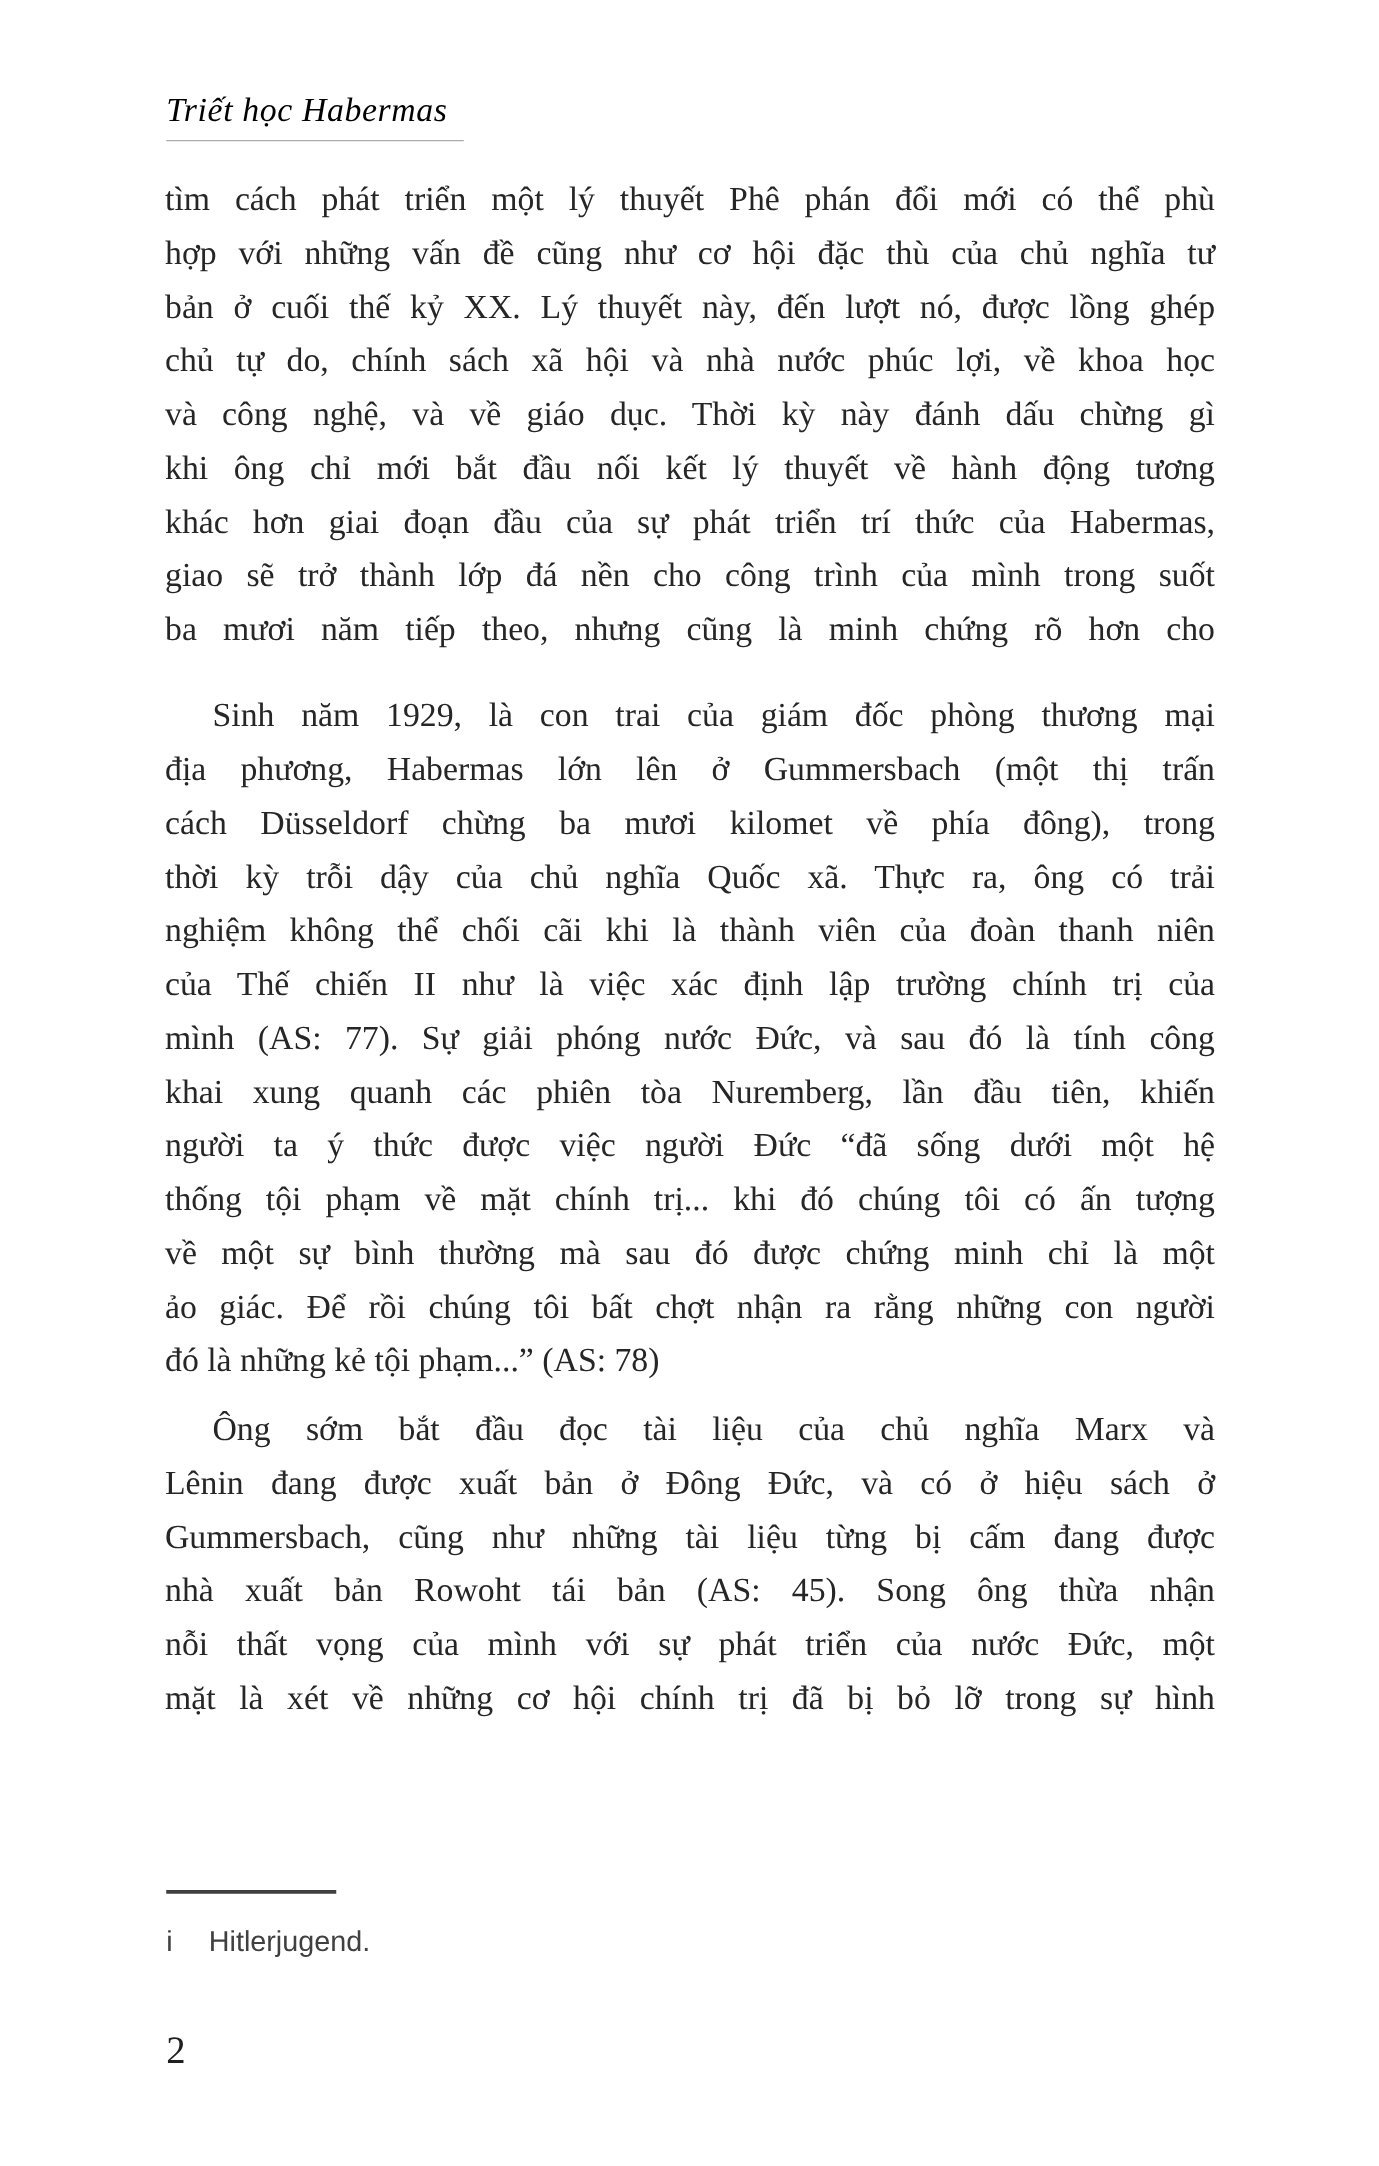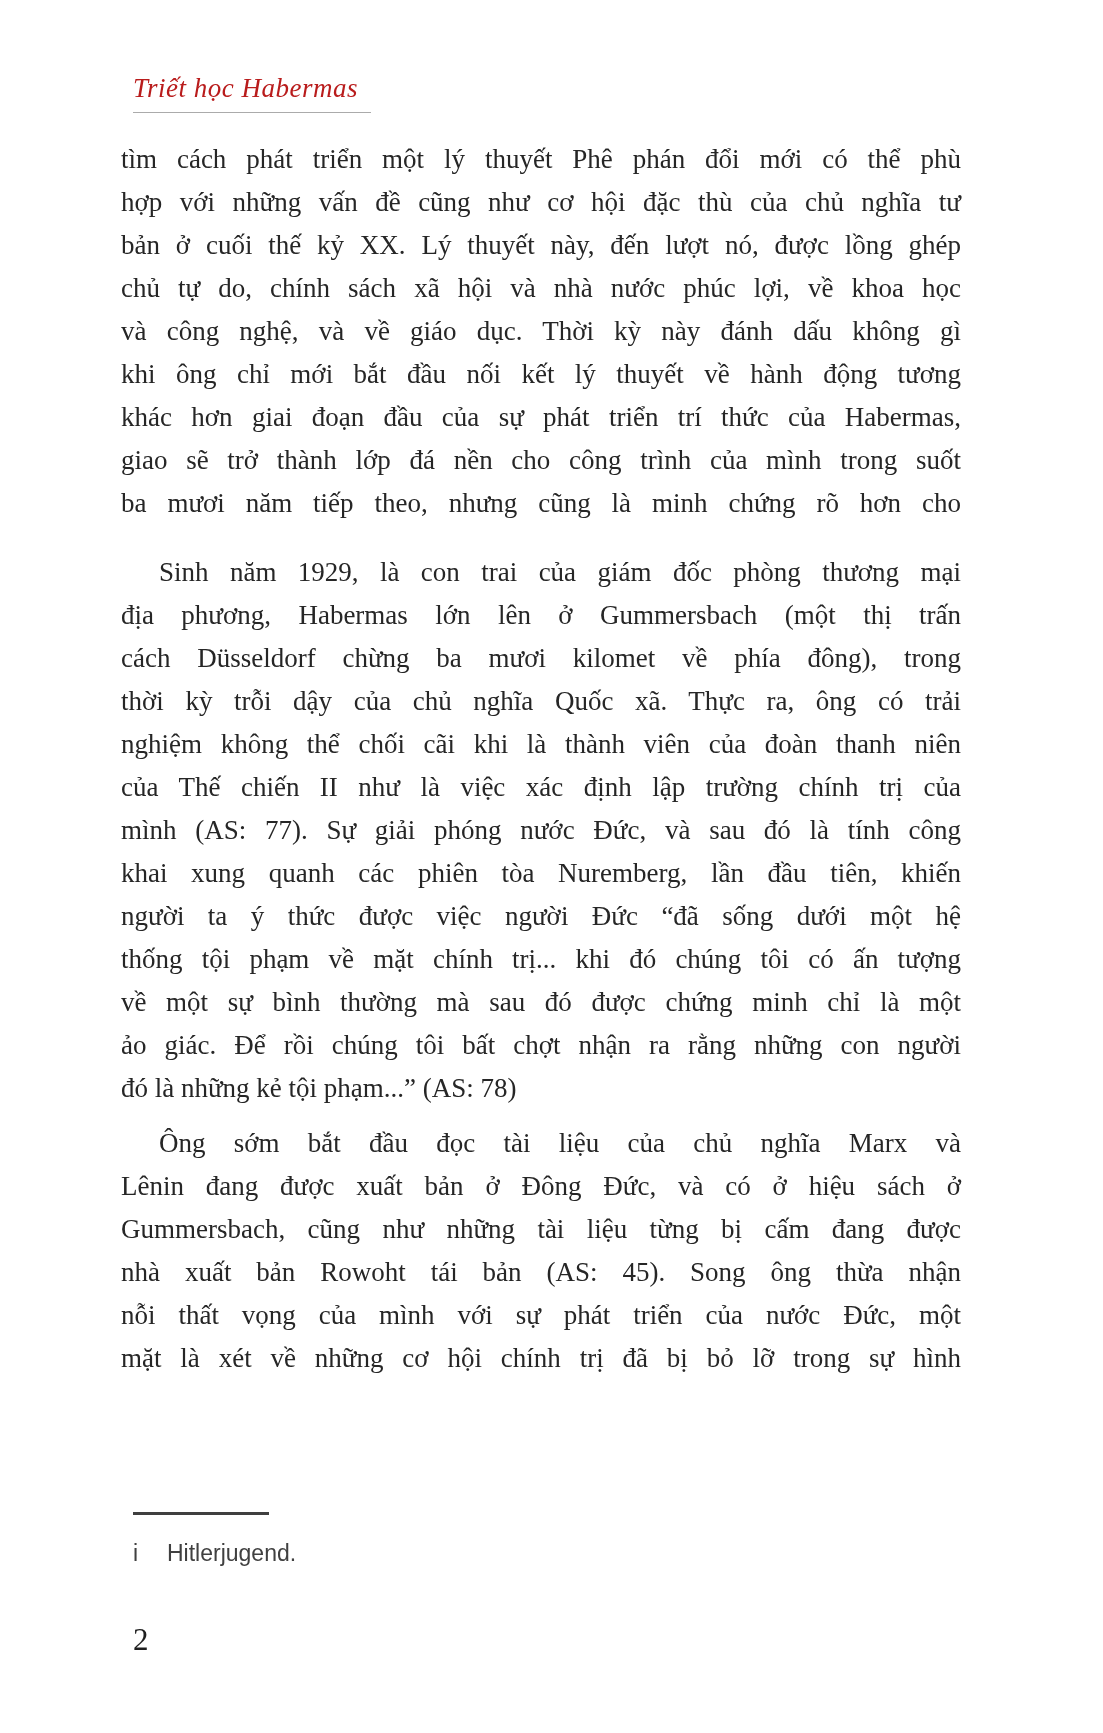--- a/index.html
+++ b/index.html
@@ -16,34 +16,34 @@
     color: #262626;
     overflow: hidden;
   }
   .running-header {
     position: absolute;
     left: 133px;
     top: 72px;
     font-style: italic;
     font-size: 27px;
     line-height: 32px;
-    color: #b91c1c;
+    color: #000000;
     letter-spacing: 0.5px;
   }
   .header-rule {
     position: absolute;
     left: 133px;
     top: 112px;
     width: 238px;
     height: 0;
     border-top: 1px solid #ababab;
   }
   .body-text {
     position: absolute;
-    left: 121px;
+    left: 132px;
     top: 138px;
     width: 840px;
   }
   .paragraph { margin: 0; }
   .paragraph + .paragraph { margin-top: 26px; }
   .paragraph:nth-child(3) { margin-top: 12px; }
   .paragraph.indent .line:first-child { padding-left: 38px; }
   .line {
     font-size: 27px;
     line-height: 43px;
@@ -97,21 +97,21 @@
   <div class="running-header">Triết học Habermas</div>
 
   <div class="header-rule"></div>
 
   <div class="body-text" id="body-text">
       <div class="paragraph">
         <div class="line">tìm cách phát triển một lý thuyết Phê phán đổi mới có thể phù</div>
         <div class="line">hợp với những vấn đề cũng như cơ hội đặc thù của chủ nghĩa tư</div>
         <div class="line">bản ở cuối thế kỷ XX. Lý thuyết này, đến lượt nó, được lồng ghép</div>
         <div class="line">chủ tự do, chính sách xã hội và nhà nước phúc lợi, về khoa học</div>
-        <div class="line">và công nghệ, và về giáo dục. Thời kỳ này đánh dấu không gì</div>
+        <div class="line">và công nghệ, và về giáo dục. Thời kỳ này đánh dấu chừng gì</div>
         <div class="line">khi ông chỉ mới bắt đầu nối kết lý thuyết về hành động tương</div>
         <div class="line">khác hơn giai đoạn đầu của sự phát triển trí thức của Habermas,</div>
         <div class="line">giao sẽ trở thành lớp đá nền cho công trình của mình trong suốt</div>
         <div class="line">ba mươi năm tiếp theo, nhưng cũng là minh chứng rõ hơn cho</div>
       </div>
       <div class="paragraph indent">
         <div class="line">Sinh năm 1929, là con trai của giám đốc phòng thương mại</div>
         <div class="line">địa phương, Habermas lớn lên ở Gummersbach (một thị trấn</div>
         <div class="line">cách Düsseldorf chừng ba mươi kilomet về phía đông), trong</div>
         <div class="line">thời kỳ trỗi dậy của chủ nghĩa Quốc xã. Thực ra, ông có trải</div>

